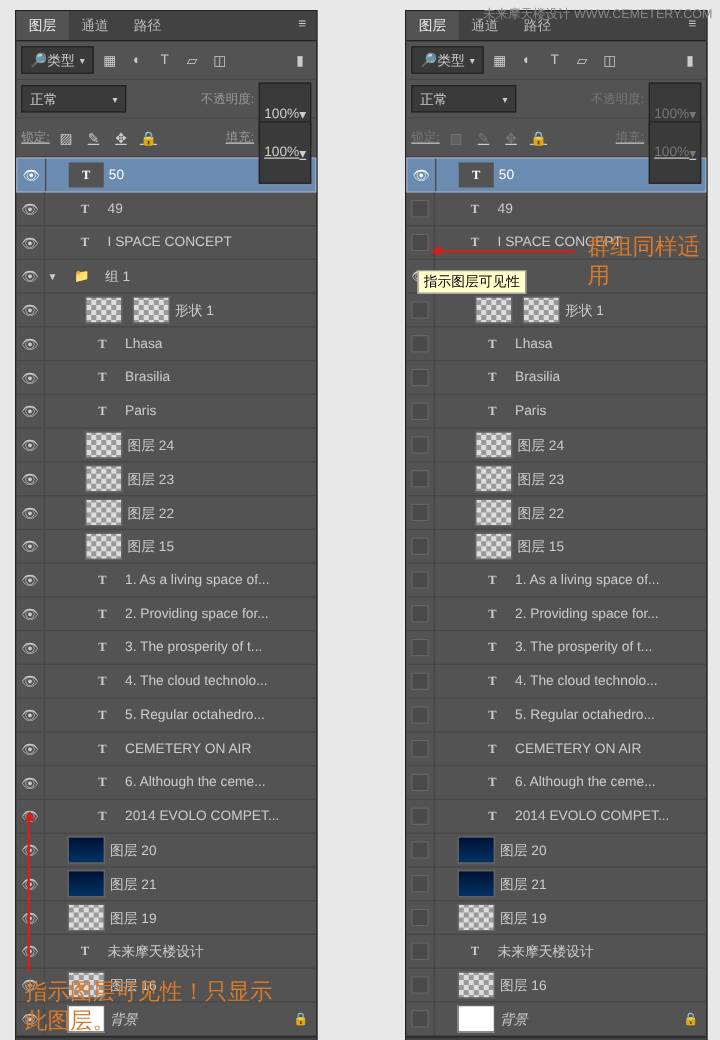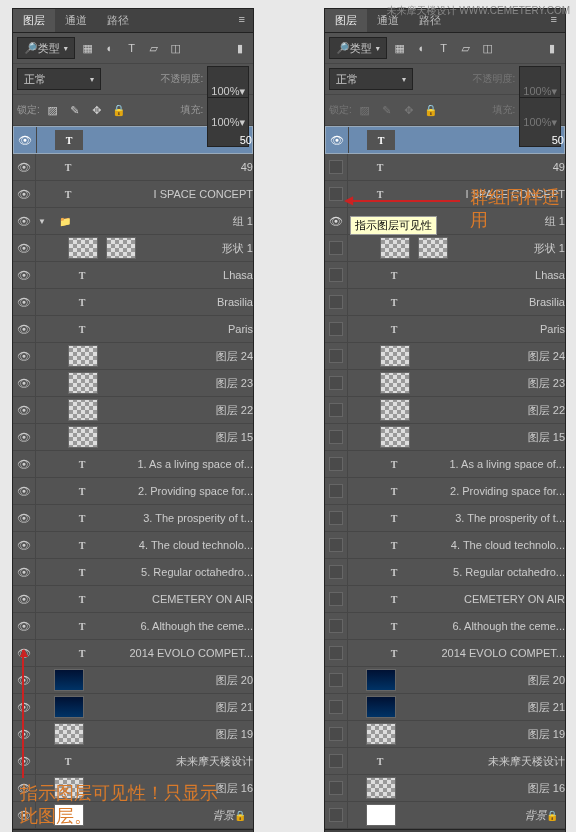--- a/index.html
+++ b/index.html
@@ -5,33 +5,33 @@
   body { margin:0; background:#e8e8e8; font-family:"Microsoft YaHei",Arial,sans-serif; font-size:11px; color:#ccc; width:576px; height:832px; position:relative; }
   .panel { position:absolute; width:240px; background:#535353; border:1px solid #222; }
   .tabs { display:flex; background:#424242; border-bottom:1px solid #222; }
   .tab { padding:4px 10px; color:#bbb; cursor:pointer; }
   .tab.active { background:#535353; color:#eee; }
   .menu-bars { margin-left:auto; padding:4px 8px; color:#ccc; }
   .row { display:flex; align-items:center; height:26px; padding:2px 4px; border-bottom:1px solid #464646; gap:4px; }
   .sel { display:flex; align-items:center; background:#3a3a3a; border:1px solid #222; padding:1px 6px; height:18px; flex:0 0 auto; }
   .sel span.arrow { font-size:8px; margin-left:4px; }
   .iconbtn { width:18px; height:18px; display:flex; align-items:center; justify-content:center; color:#ccc; }
-  .lock-row { background:#535353; }
+  .lock-row { background:#535353;text-decoration:underline; }
   .layers { max-height:720px; }
   .layer { display:flex; align-items:center; height:26px; border-bottom:1px solid #464646; }
   .layer.sel-layer { background:#6b8bb0; color:#fff; border:1px solid #9ab; }
   .vis { width:22px; display:flex; justify-content:center; align-items:center; border-right:1px solid #464646; height:100%; }
   .empty-box { width:12px; height:12px; border:1px solid #666; background:#4a4a4a; }
   .thumb { width:28px; height:20px; margin:0 4px; display:flex; align-items:center; justify-content:center; border:1px solid #666; font-size:10px; }
   .thumb.text { background:#535353; border:none; font-weight:bold; font-family:serif; }
   .thumb.folder { background:transparent; border:none; }
   .thumb.checker { background:repeating-conic-gradient(#999 0% 25%,#ddd 0% 50%) 0/8px 8px; }
   .thumb.night { background:linear-gradient(#001133,#003366); }
   .thumb.white { background:#fff; }
-  .lname { flex:1; white-space:nowrap; overflow:hidden; text-overflow:ellipsis; font-size:11px;text-align:right; }
+  .lname { flex:1; white-space:nowrap; overflow:hidden; text-overflow:ellipsis; font-size:11px; }
   .footer { display:flex; background:#424242; border-top:1px solid #222; padding:4px 2px; gap:8px; justify-content:flex-end; }
   .indent1 { width:14px; flex:0 0 14px; }
   .disclose { width:12px; text-align:center; font-size:8px; }
   .annot { position:absolute; color:#d97a2a; font-weight:normal; font-size:18px; line-height:1.3; }
   .arrow-line { position:absolute; background:#cc2222; }
   .watermark { position:absolute; top:4px; right:6px; color:#888; font-size:10px; }
   .tooltip { position:absolute; background:#ffffcc; color:#000; border:1px solid #999; padding:1px 4px; font-size:11px; }
   .lock-icon { margin-left:auto; margin-right:6px; font-size:10px; color:#aaa; }
   .val { background:#3a3a3a; border:1px solid #222; padding:16px 3px; height:16px; display:flex; align-items:center;margin-top:24px; }
   .lbl { color:#999; font-size:10px; }
@@ -533,13 +533,13 @@
 </div>
 
 <div class="arrow-line" style="left:22px; top:650px; width:2px; height:128px;"></div>
 <div style="position:absolute; left:17px; top:644px; color:#cc2222; font-size:14px;">▲</div>
 <div class="annot" style="left:20px; top:782px; width:200px;">指示图层可见性！只显示此图层。</div>
 
 <div class="arrow-line" style="left:350px; top:200px; width:110px; height:2px;"></div>
 <div style="position:absolute; left:344px; top:193px; color:#cc2222; font-size:12px;">◀</div>
 <div class="annot" style="left:470px; top:186px; width:90px;">群组同样适用</div>
 
-<div class="tooltip" style="left:350px; top:216px;text-align:center;">指示图层可见性</div>
+<div class="tooltip" style="left:334px; top:216px;text-align:center;">指示图层可见性</div>
 
 </body></html>

